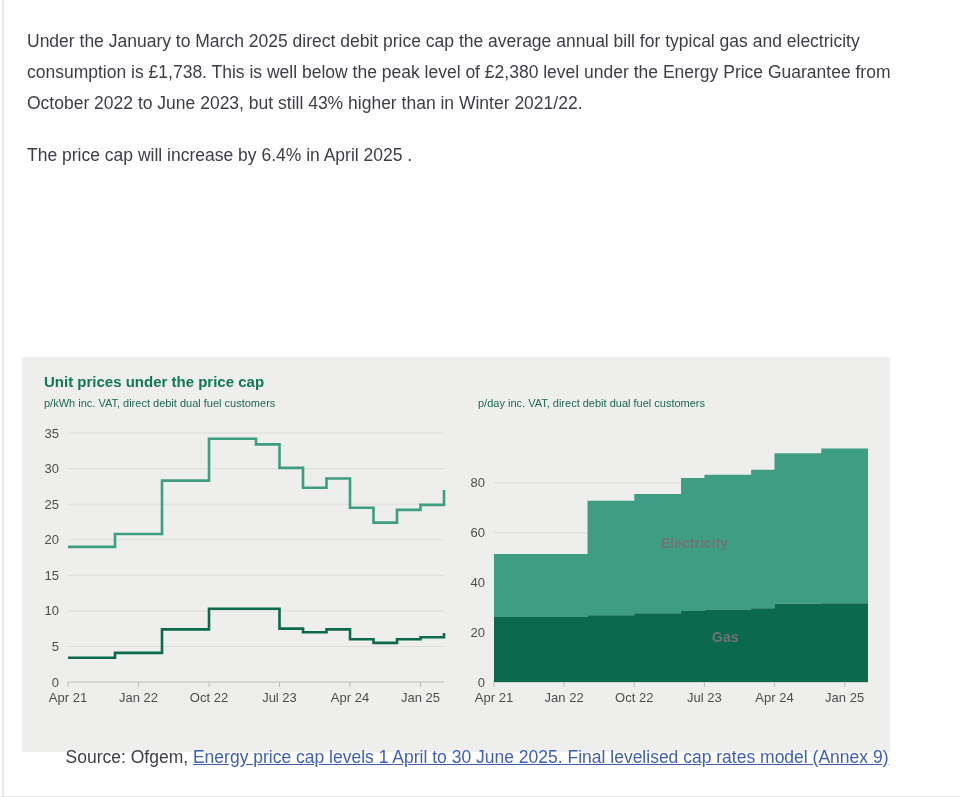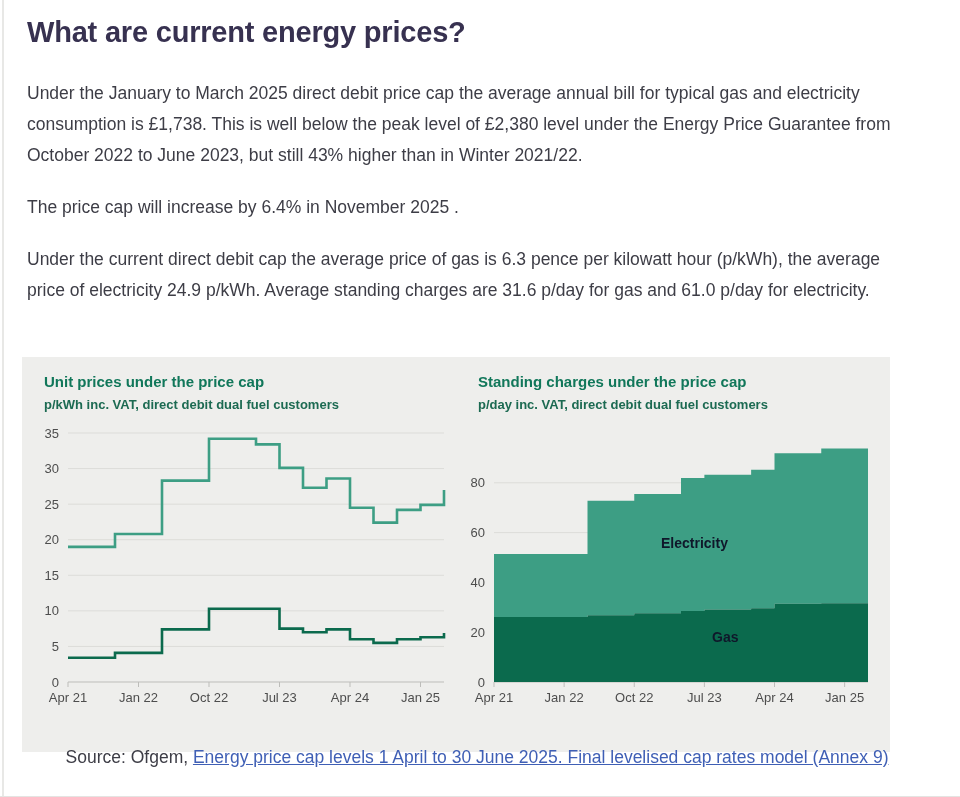--- a/index.html
+++ b/index.html
@@ -62,37 +62,36 @@
     position: absolute;
     left: 22px; top: 16px;
     font-size: 15px;
     font-weight: bold;
     color: #11775a;
     white-space: nowrap;
   }
   .chart-sub {
     position: absolute;
     left: 22px; top: 40px;
-    font-size: 13px;
+    font-size: 11px;
     color: #1c6a52;
     white-space: nowrap;
-    font-weight: bold;
   }
   .plot {
     position: absolute;
     left: 0; top: 0;
     width: 434px; height: 360px;
   }
   .series-label {
     position: absolute;
     font-size: 14px;
     font-weight: bold;
     white-space: nowrap;
   }
-  .lab-white     { color: #0f172a; }
+  .lab-white     { color: #737373; }
 
   
   .source {
     position: absolute;
     left: 27px;
     top: 742px;
     width: 900px;
     font-size: 17.5px;
     line-height: 31px;
     color: #3d3d46;
@@ -108,24 +107,22 @@
     height: 1px;
     background: #e4e4e2;
   }
 </style>
 </head>
 <body>
 
 <div class="left-rule"></div>
 
 <div class="page">
-  <h1 class="page-title">What are current energy prices?</h1>
   <p class="para p1">Under the January to March 2025 direct debit price cap the average annual bill for typical gas and electricity consumption is £1,738. This is well below the peak level of £2,380 level under the Energy Price Guarantee from October 2022 to June 2023, but still 43% higher than in Winter 2021/22.</p>
-  <p class="para p2">The price cap will increase by 6.4% in November 2025 .</p>
-  <p class="para p3">Under the current direct debit cap the average price of gas is 6.3 pence per kilowatt hour (p/kWh), the average price of electricity 24.9 p/kWh. Average standing charges are 31.6 p/day for gas and 61.0 p/day for electricity.</p>
+  <p class="para p2">The price cap will increase by 6.4% in April 2025 .</p>
 </div>
 
 <div class="chart-panel">
 
   <div class="chart-block">
     <div class="chart-title">Unit prices under the price cap</div>
     <div class="chart-sub">p/kWh inc. VAT, direct debit dual fuel customers</div>
     <svg class="plot" id="svg-left" viewBox="0 0 434 360">
         <line x1="46" y1="325" x2="422" y2="325" stroke="#bdbdba" stroke-width="1"></line>
         <text x="37" y="329.5" text-anchor="end" font-family="&quot;Liberation Sans&quot;, sans-serif" font-size="13" fill="#4d4d4d">0</text>
@@ -155,21 +152,20 @@
         <text x="328" y="345" text-anchor="middle" font-family="&quot;Liberation Sans&quot;, sans-serif" font-size="13" fill="#4d4d4d">Apr 24</text>
         <line x1="398.5" y1="325" x2="398.5" y2="330" stroke="#bdbdba" stroke-width="1"></line>
         <text x="398.5" y="345" text-anchor="middle" font-family="&quot;Liberation Sans&quot;, sans-serif" font-size="13" fill="#4d4d4d">Jan 25</text>
         <path d="M46.00 189.83 L69.50 189.83 L69.50 189.83 L93.00 189.83 L93.00 177.02 L116.50 177.02 L116.50 177.02 L140.00 177.02 L140.00 123.67 L163.50 123.67 L163.50 123.67 L187.00 123.67 L187.00 81.69 L210.50 81.69 L210.50 81.69 L234.00 81.69 L234.00 87.38 L257.50 87.38 L257.50 110.86 L281.00 110.86 L281.00 130.78 L304.50 130.78 L304.50 121.53 L328.00 121.53 L328.00 150.70 L351.50 150.70 L351.50 165.64 L375.00 165.64 L375.00 152.83 L398.50 152.83 L398.50 147.85 L422.00 147.85 L422.00 132.91 L422.00 132.91" fill="none" stroke="#3d9e84" stroke-width="2.6" stroke-linejoin="miter" stroke-linecap="butt"></path>
         <path d="M46.00 300.81 L69.50 300.81 L69.50 300.81 L93.00 300.81 L93.00 295.83 L116.50 295.83 L116.50 295.83 L140.00 295.83 L140.00 272.35 L163.50 272.35 L163.50 272.35 L187.00 272.35 L187.00 251.72 L210.50 251.72 L210.50 251.72 L234.00 251.72 L234.00 251.72 L257.50 251.72 L257.50 271.64 L281.00 271.64 L281.00 275.20 L304.50 275.20 L304.50 272.35 L328.00 272.35 L328.00 282.31 L351.50 282.31 L351.50 285.87 L375.00 285.87 L375.00 282.31 L398.50 282.31 L398.50 280.18 L422.00 280.18 L422.00 275.91 L422.00 275.91" fill="none" stroke="#0b6a4d" stroke-width="2.6" stroke-linejoin="miter" stroke-linecap="butt"></path>
       </svg>
 
   </div>
 
   <div class="chart-block">
-    <div class="chart-title">Standing charges under the price cap</div>
     <div class="chart-sub">p/day inc. VAT, direct debit dual fuel customers</div>
     <svg class="plot" id="svg-right" viewBox="0 0 434 360">
         <line x1="38" y1="325" x2="412" y2="325" stroke="#bdbdba" stroke-width="1"></line>
         <text x="29" y="329.5" text-anchor="end" font-family="&quot;Liberation Sans&quot;, sans-serif" font-size="13" fill="#4d4d4d">0</text>
         <line x1="38" y1="275.2" x2="412" y2="275.2" stroke="#dcdcd9" stroke-width="1"></line>
         <text x="29" y="279.7" text-anchor="end" font-family="&quot;Liberation Sans&quot;, sans-serif" font-size="13" fill="#4d4d4d">20</text>
         <line x1="38" y1="225.4" x2="412" y2="225.4" stroke="#dcdcd9" stroke-width="1"></line>
         <text x="29" y="229.9" text-anchor="end" font-family="&quot;Liberation Sans&quot;, sans-serif" font-size="13" fill="#4d4d4d">40</text>
         <line x1="38" y1="175.6" x2="412" y2="175.6" stroke="#dcdcd9" stroke-width="1"></line>
         <text x="29" y="180.1" text-anchor="end" font-family="&quot;Liberation Sans&quot;, sans-serif" font-size="13" fill="#4d4d4d">60</text>

